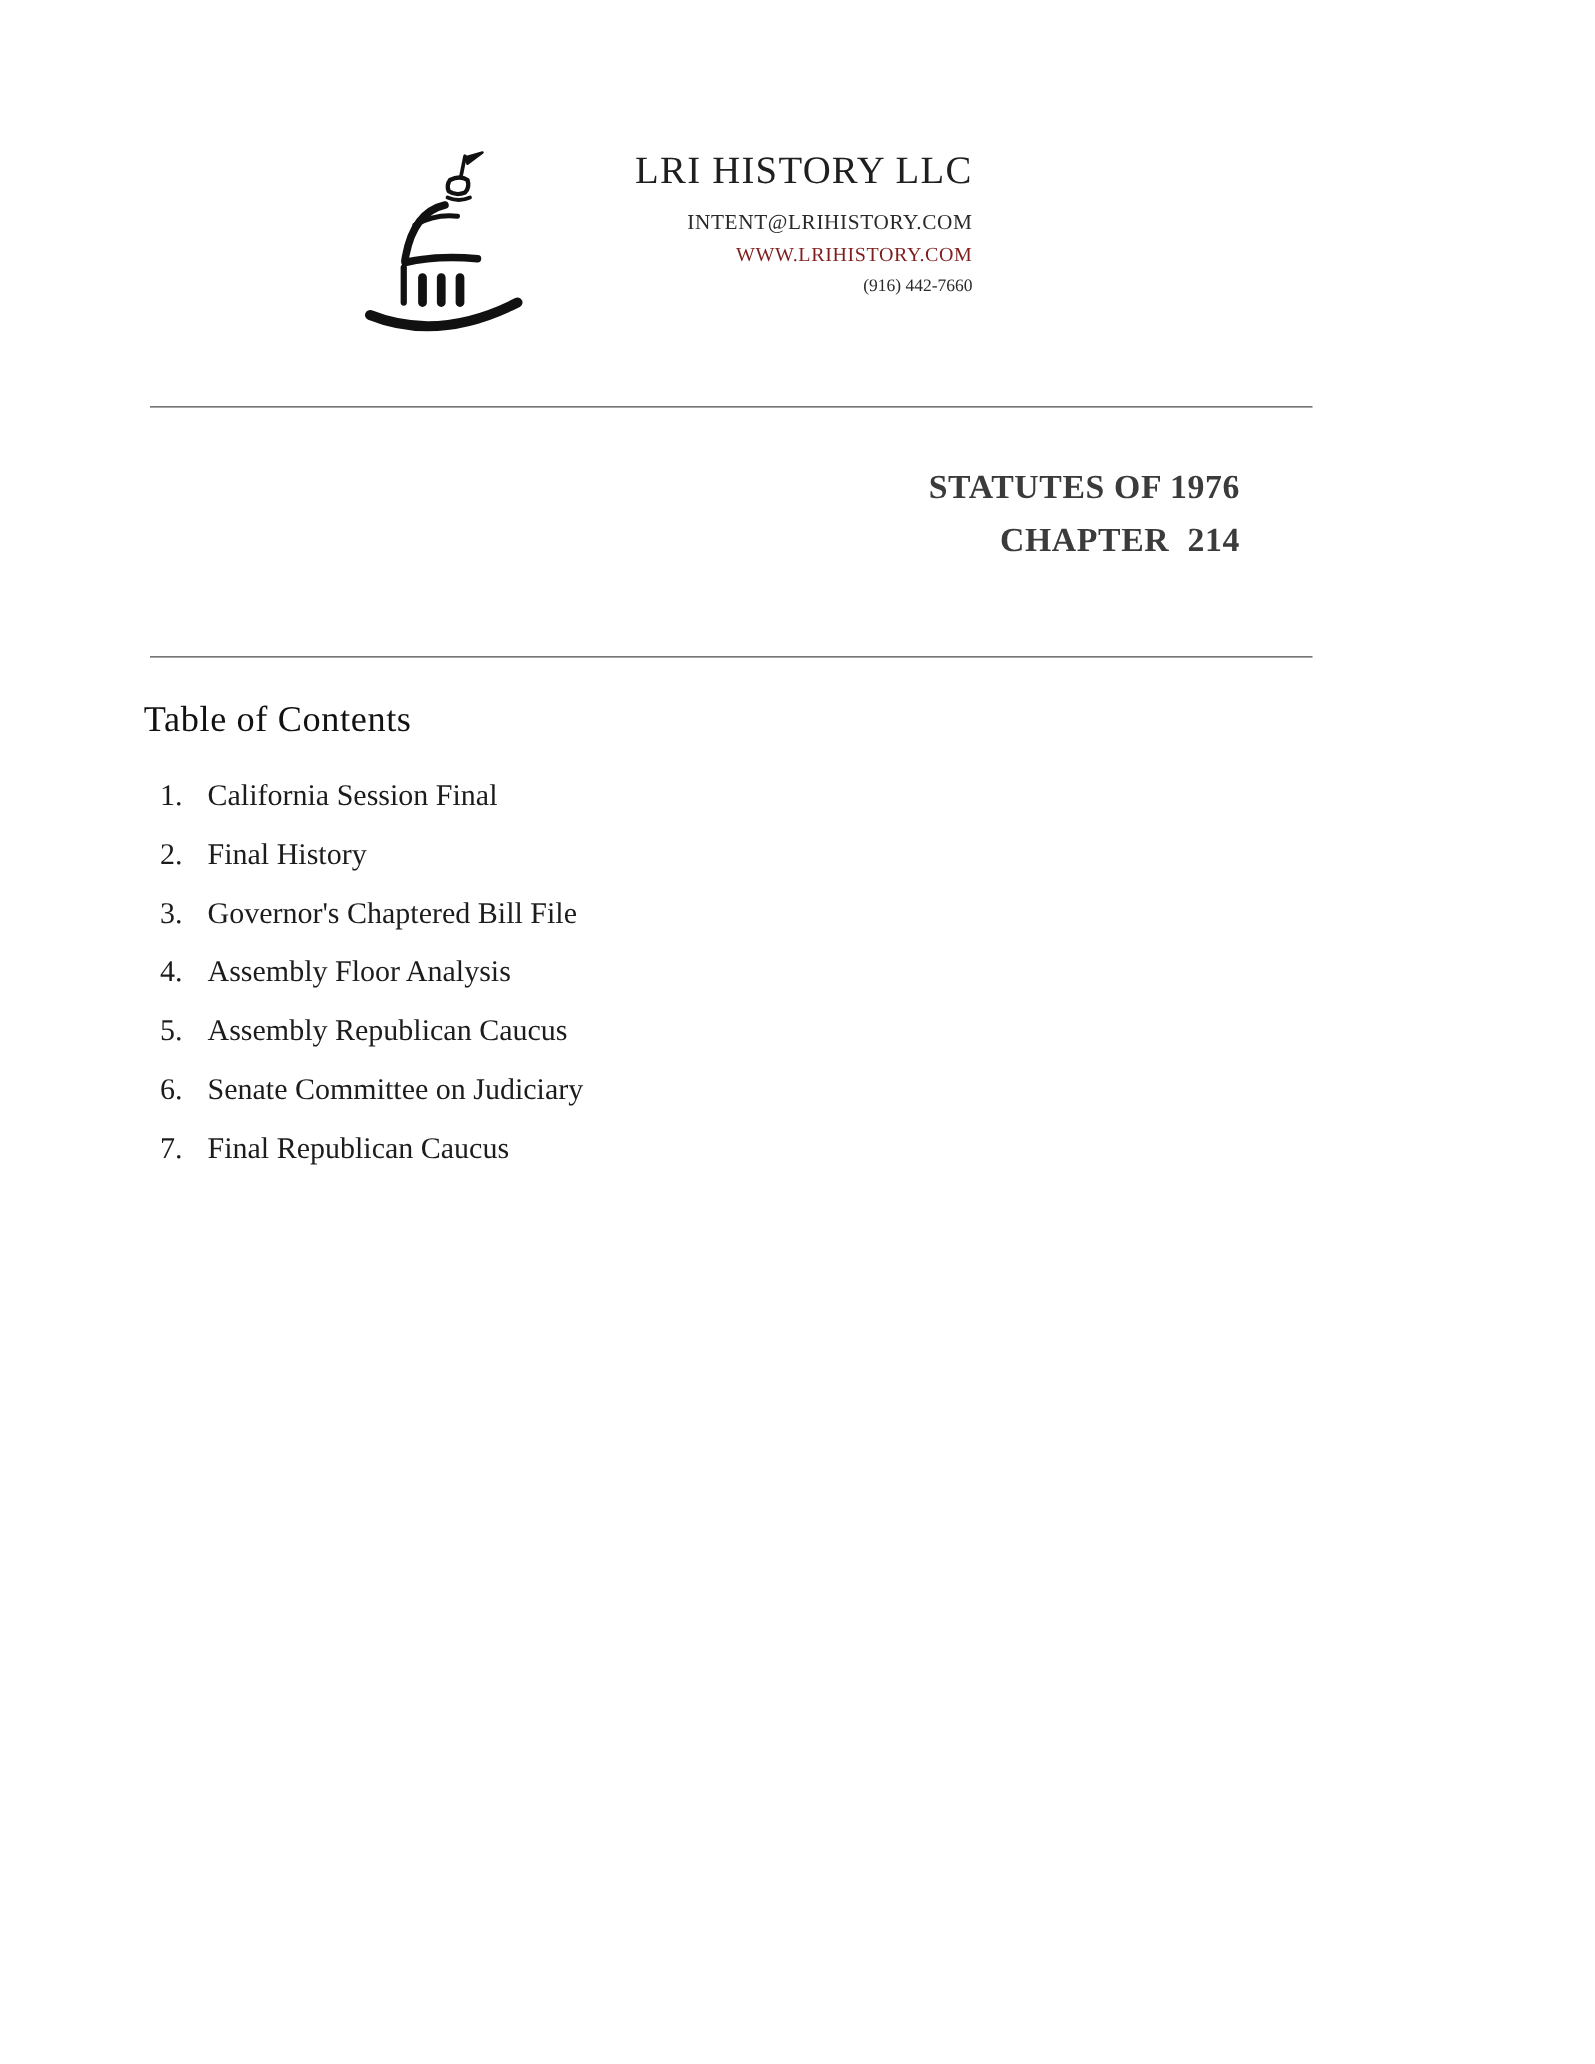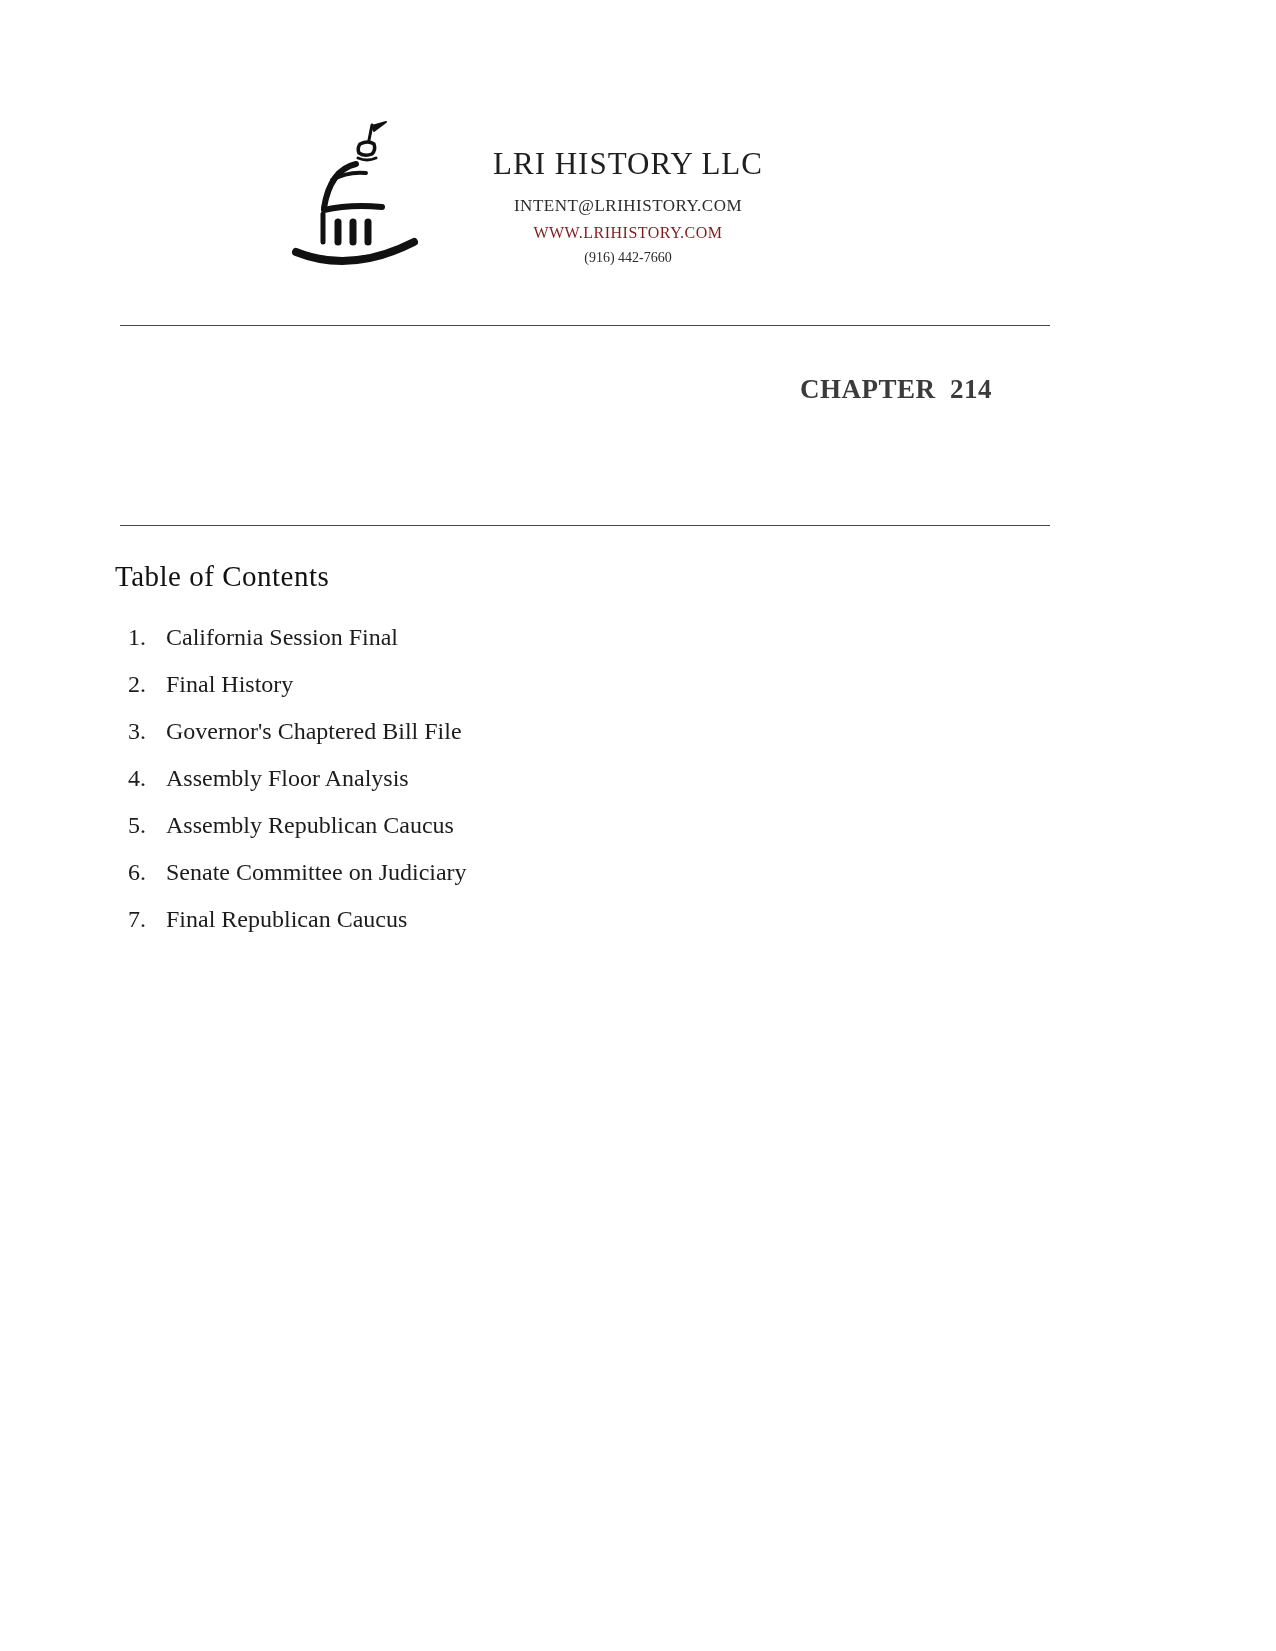--- a/index.html
+++ b/index.html
@@ -26,22 +26,21 @@
     align-items: flex-start;
   }
   .logo-wrap {
     width: 150px;
     height: 165px;
     flex: 0 0 auto;
   }
   .logo-wrap svg { width: 100%; height: 100%; }
   .company-block {
     margin-left: 38px;
-    margin-top: 28px;
-    text-align: center;
+    text-align: right;
     min-width: 300px;
   }
   .company-name {
     font-size: 31px;
     letter-spacing: 1px;
     color: #1f1f1f;
     white-space: nowrap;
   }
   .company-email {
     margin-top: 14px;
@@ -152,20 +151,21 @@
       <div class="company-email">INTENT@LRIHISTORY.COM</div>
       <div class="company-site">WWW.LRIHISTORY.COM</div>
       <div class="company-phone">(916) 442-7660</div>
     </div>
   </div>
 
   <div class="rule rule-1"></div>
   <div class="rule rule-2"></div>
 
   <div class="statute-block">
+    <div class="statute-line">STATUTES OF 1976</div>
     <div class="statute-line">CHAPTER  214</div>
   </div>
 
   <div class="toc-title">Table of Contents</div>
   <ol class="toc-list">
     <li>California Session Final</li>
     <li>Final History</li>
     <li>Governor's Chaptered Bill File</li>
     <li>Assembly Floor Analysis</li>
     <li>Assembly Republican Caucus</li>

